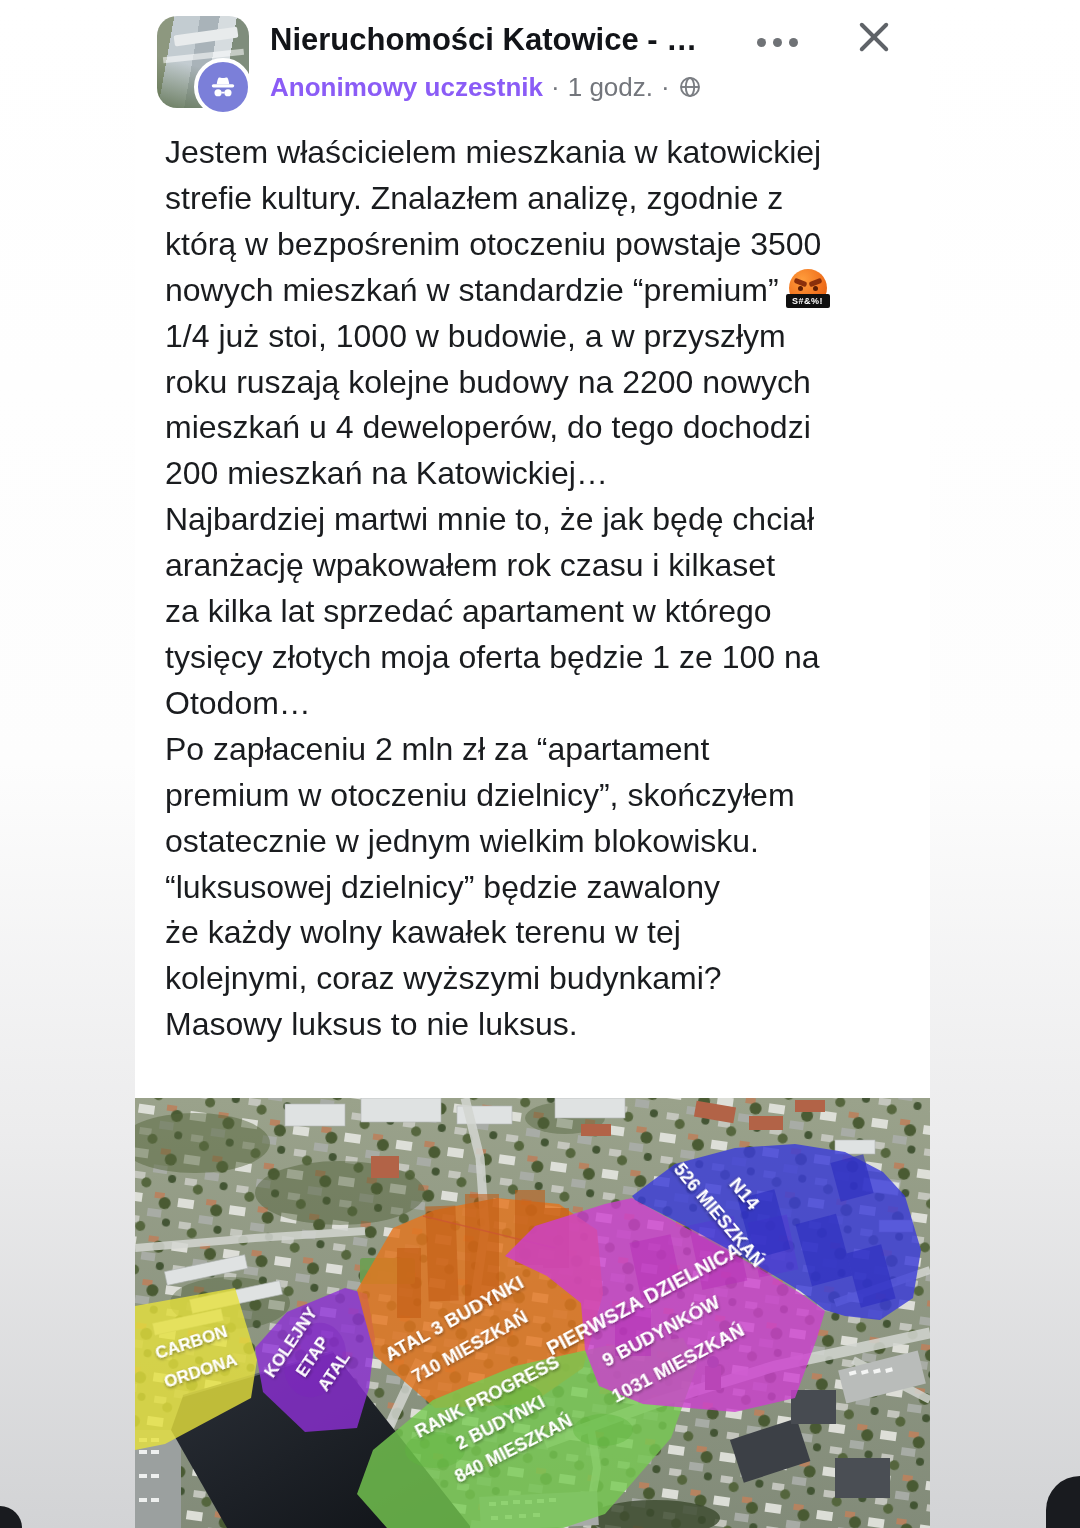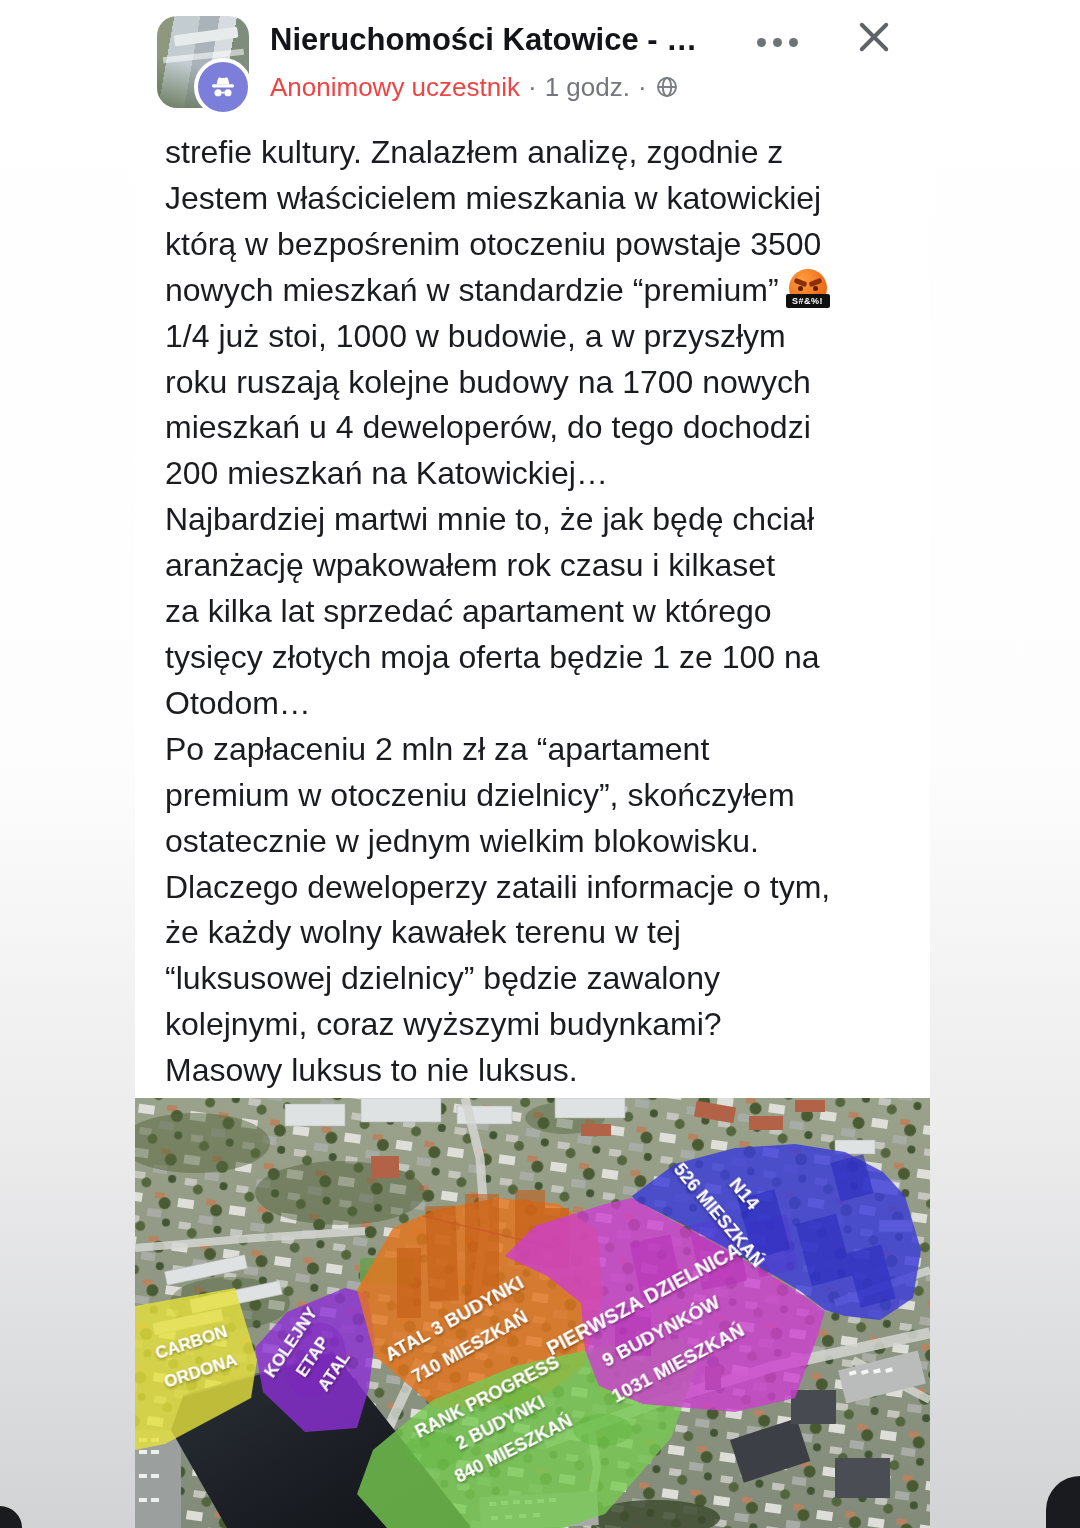--- a/index.html
+++ b/index.html
@@ -42,21 +42,21 @@
   .anon-badge svg { width:32px; height:32px; }
   .hdr-title {
     position:absolute; left:135px; top:22px; width:470px;
     font-size:31px; font-weight:bold; color:#121418; white-space:nowrap; overflow:hidden;
   }
   .hdr-sub {
     position:absolute; left:135px; top:70px; height:34px;
     display:flex; align-items:center; gap:8px;
     font-size:26px; color:#73767c;
   }
-  .hdr-sub .author { font-weight:normal; color:#ef4444; }
+  .hdr-sub .author { font-weight:bold; color:#8b5cf6; }
   .menu-dots {
     position:absolute; left:612px; top:24px; width:60px; height:36px;
     display:flex; align-items:center; justify-content:center; gap:7px; cursor:pointer;
   }
   .menu-dots .dot { width:9px; height:9px; border-radius:50%; background:#6f7276; }
   .close-btn {
     position:absolute; left:714px; top:12px; width:50px; height:50px;
     display:flex; align-items:center; justify-content:center; cursor:pointer;
   }
 
@@ -133,41 +133,40 @@
       </div>
       <div class="close-btn">
         <svg width="40" height="40" viewBox="0 0 36 36" fill="none" stroke="#5f6368" stroke-width="3.6" stroke-linecap="round">
           <line x1="7" y1="7" x2="29" y2="29"></line>
             <line x1="29" y1="7" x2="7" y2="29"></line>
         </svg>
       </div>
     </div>
 
     <div class="post">
+      <div class="line">Jestem właścicielem mieszkania w katowickiej</div>
       <div class="line">strefie kultury. Znalazłem analizę, zgodnie z</div>
-      <div class="line">Jestem właścicielem mieszkania w katowickiej</div>
       <div class="line">którą w bezpośrenim otoczeniu powstaje  3500</div>
       <div class="line">
         <span>nowych mieszkań w standardzie “premium”</span><span class="emoji"><span class="face"></span><span class="brow l"></span><span class="brow r"></span><span class="eye l"></span><span class="eye r"></span><span class="swear">S#&amp;%!</span></span>
       </div>
       <div class="line">1/4 już stoi, 1000 w budowie, a w przyszłym</div>
-      <div class="line">roku ruszają kolejne budowy na 1700 nowych</div>
+      <div class="line">roku ruszają kolejne budowy na 2200 nowych</div>
       <div class="line">mieszkań u 4 deweloperów, do tego dochodzi</div>
       <div class="line">200 mieszkań na Katowickiej…</div>
       <div class="line">Najbardziej martwi mnie to, że jak będę chciał</div>
       <div class="line">aranżację wpakowałem rok czasu i kilkaset</div>
       <div class="line">za kilka lat sprzedać apartament w którego</div>
       <div class="line">tysięcy złotych moja oferta będzie 1 ze 100 na</div>
       <div class="line">Otodom…</div>
       <div class="line">Po zapłaceniu 2 mln zł za “apartament</div>
       <div class="line">premium w otoczeniu dzielnicy”, skończyłem</div>
       <div class="line">ostatecznie w jednym wielkim blokowisku.</div>
-      <div class="line">Dlaczego deweloperzy zataili informacje o tym,</div>
+      <div class="line">“luksusowej dzielnicy” będzie zawalony</div>
       <div class="line">że każdy wolny kawałek terenu w tej</div>
-      <div class="line">“luksusowej dzielnicy” będzie zawalony</div>
       <div class="line">kolejnymi, coraz wyższymi budynkami?</div>
       <div class="line">Masowy luksus to nie luksus.</div>
     </div>
 
     <div class="photo">
       <svg width="795" height="430" viewBox="0 0 795 430">
         <defs>
           <linearGradient id="baseg" x1="0" y1="0" x2="0" y2="1">
             <stop offset="0" stop-color="#9aa28b"></stop>
               <stop offset="1" stop-color="#828b79"></stop>

